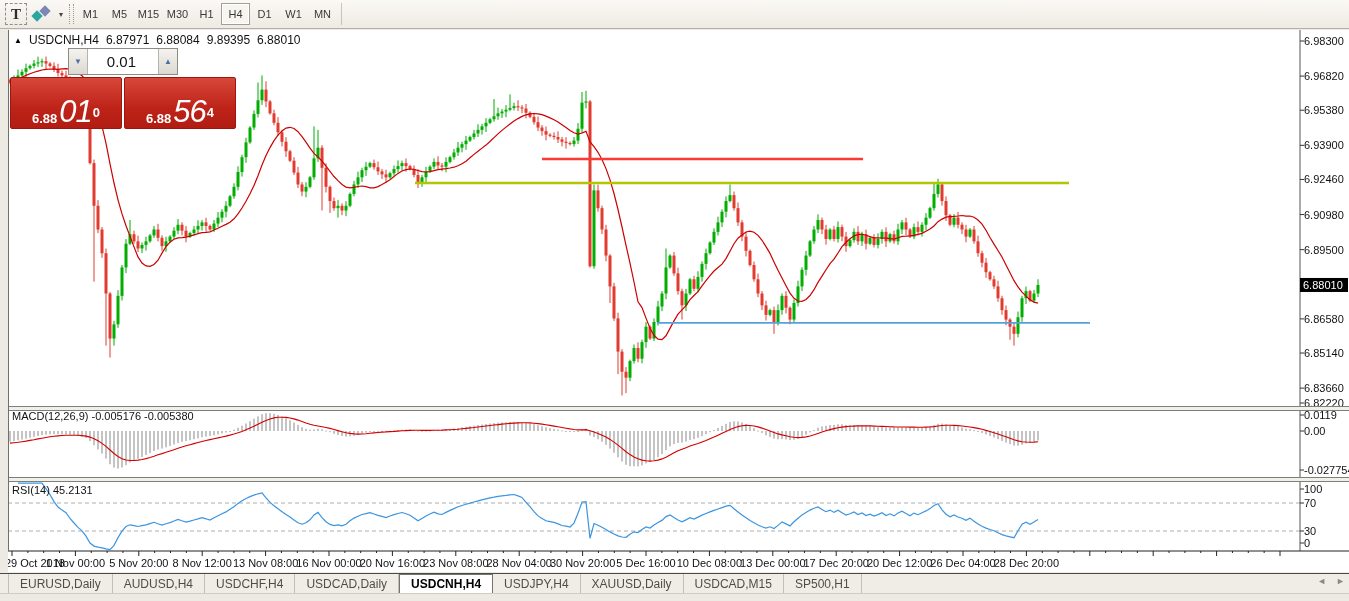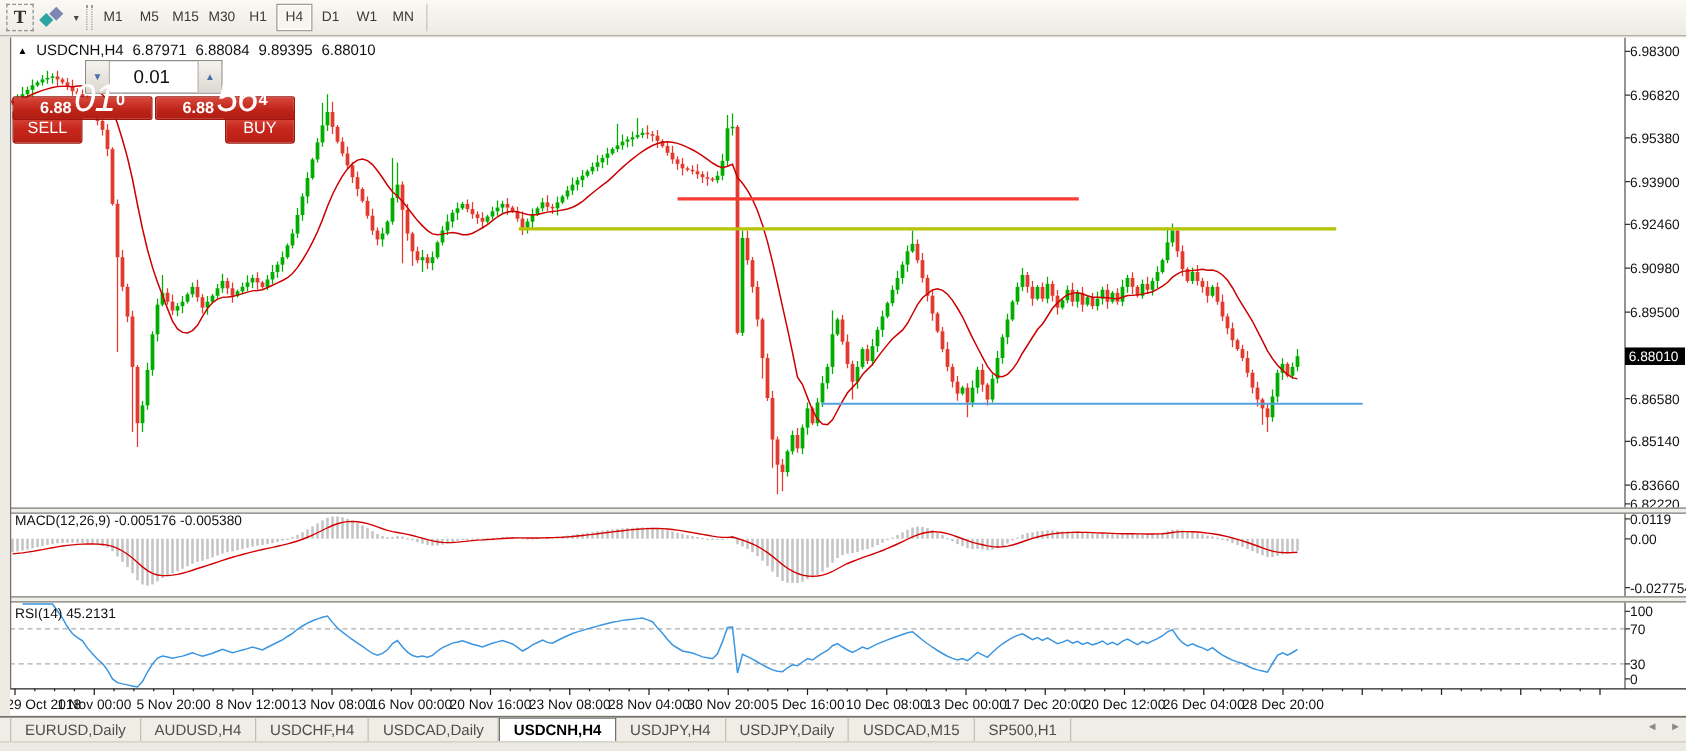--- a/index.html
+++ b/index.html
@@ -42,21 +42,21 @@
     display:flex;align-items:center;justify-content:center;
     background:linear-gradient(#E05A4C,#C7271C 55%,#B81F15);border:1px solid #9E150E;box-sizing:border-box;cursor:pointer;margin-top:40px;}
   .vol-box{width:110px;height:27px;background:#fff;border:1px solid #8E8B85;box-sizing:border-box;display:flex;}
   .vol-arrow{width:18px;background:linear-gradient(#F5F3EF,#DCD8D1);border:0;color:#4A70A8;font-size:8px;
     display:flex;align-items:center;justify-content:center;cursor:pointer;}
   .vol-arrow.left{border-right:1px solid #B6B3AC;}
   .vol-arrow.right{border-left:1px solid #B6B3AC;}
   .vol-val{flex:1;display:flex;align-items:center;justify-content:flex-end;padding-right:22px;
     font-size:15px;color:#111;}
   .tp-row2{display:flex;gap:2px;margin-top:2px;}
-  .px-box{width:112px;height:19px;border-radius:2px;color:#fff;
+  .px-box{width:112px;height:52px;border-radius:2px;color:#fff;
     background:linear-gradient(#D8473B,#BE2318 60%,#B11D13);border:1px solid #9E150E;box-sizing:border-box;
     display:flex;align-items:flex-end;justify-content:center;padding-bottom:2px;cursor:default;}
   .px-small{font-size:13px;font-weight:bold;margin-right:2px;line-height:15px;}
   .px-big{font-size:31px;line-height:28px;letter-spacing:-1px;font-style:italic;}
   .px-sup{font-size:13px;font-weight:bold;line-height:26px;vertical-align:top;margin-left:1px;}
   
   #tabbar{position:absolute;left:0;top:573px;width:1349px;height:20px;background:#EFEDE6;
     border-top:1px solid #4A4A46;display:flex;align-items:stretch;padding-left:8px;box-sizing:border-box;}
   .tab{display:flex;align-items:center;padding:0 11px;font-size:12px;color:#4E4E49;
     border-right:1px solid #C2BFB7;cursor:pointer;white-space:nowrap;text-align:right;}
@@ -1074,21 +1074,21 @@
   </div>
 </div>
 
 <div id="tabbar">
     <div class="tab">EURUSD,Daily</div>
     <div class="tab">AUDUSD,H4</div>
     <div class="tab">USDCHF,H4</div>
     <div class="tab">USDCAD,Daily</div>
     <div class="tab active">USDCNH,H4</div>
     <div class="tab">USDJPY,H4</div>
-    <div class="tab">USDJPY,Daily</div>
+    <div class="tab">XAUUSD,Daily</div>
     <div class="tab">USDCAD,M15</div>
     <div class="tab">SP500,H1</div>
   </div>
 <div id="tab-scroll" style="top:576px">
   <span>◄</span>
   <span>►</span>
 </div>
 <div id="status-strip"></div>
 
 </body></html>

